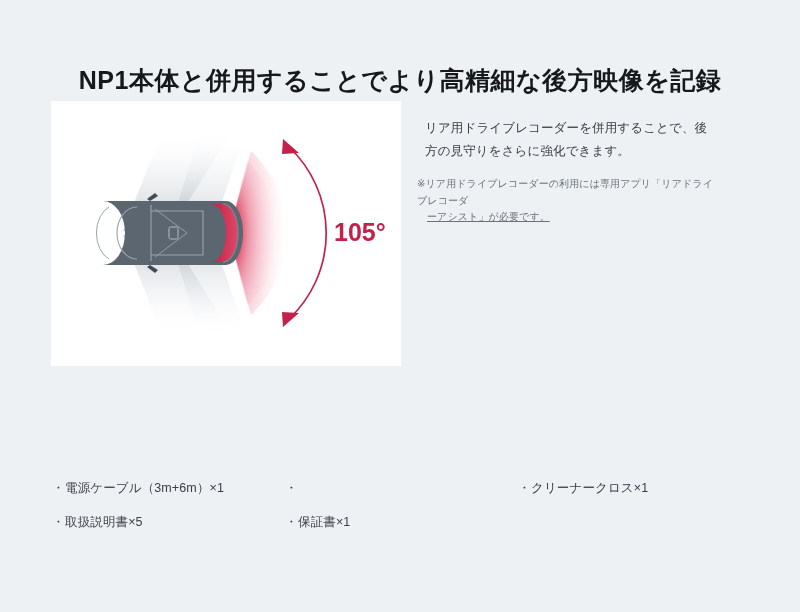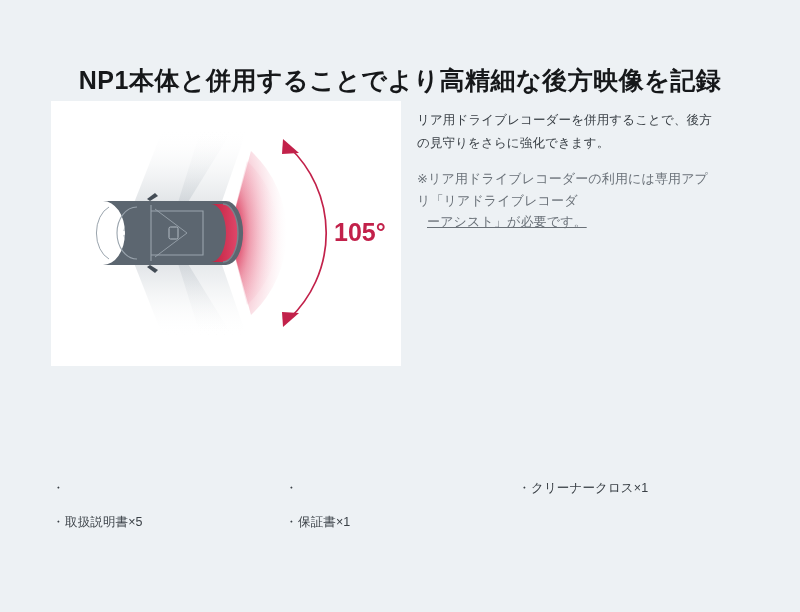--- a/index.html
+++ b/index.html
@@ -58,26 +58,26 @@
     position: absolute;
     left: 417px;
     top: 109px;
     width: 300px;
   }
 
   .copy-lead {
     font-size: 12.5px;
     line-height: 1.85;
     color: #3a4046;
-    margin: 0;
+    margin: 8px;
     letter-spacing: 0.01em;
   }
 
   .copy-note {
-    font-size: 13px;
+    font-size: 10px;
     line-height: 1.65;
     color: #6a7178;
     margin: 13px 0 4px 0;
     letter-spacing: 0.01em;
     text-indent: 0;
   }
   .copy-note .note-cont {
     display: block;
     padding-left: 10px;
     text-decoration: underline;
@@ -234,20 +234,21 @@
       <span class="note-cont">ーアシスト」が必要です。</span>
     </p>
   </div>
 
 
   <div class="accessory-columns">
 
     <div class="accessory-col">
       <div class="accessory-item">
         <span class="bullet">・</span>
+        <span class="label">電源ケーブル（3m+6m）×1</span>
       </div>
       <div class="accessory-item">
         <span class="bullet">・</span>
         <span class="label">取扱説明書×5</span>
       </div>
     </div>
 
     <div class="accessory-col">
       <div class="accessory-item">
         <span class="bullet">・</span>

